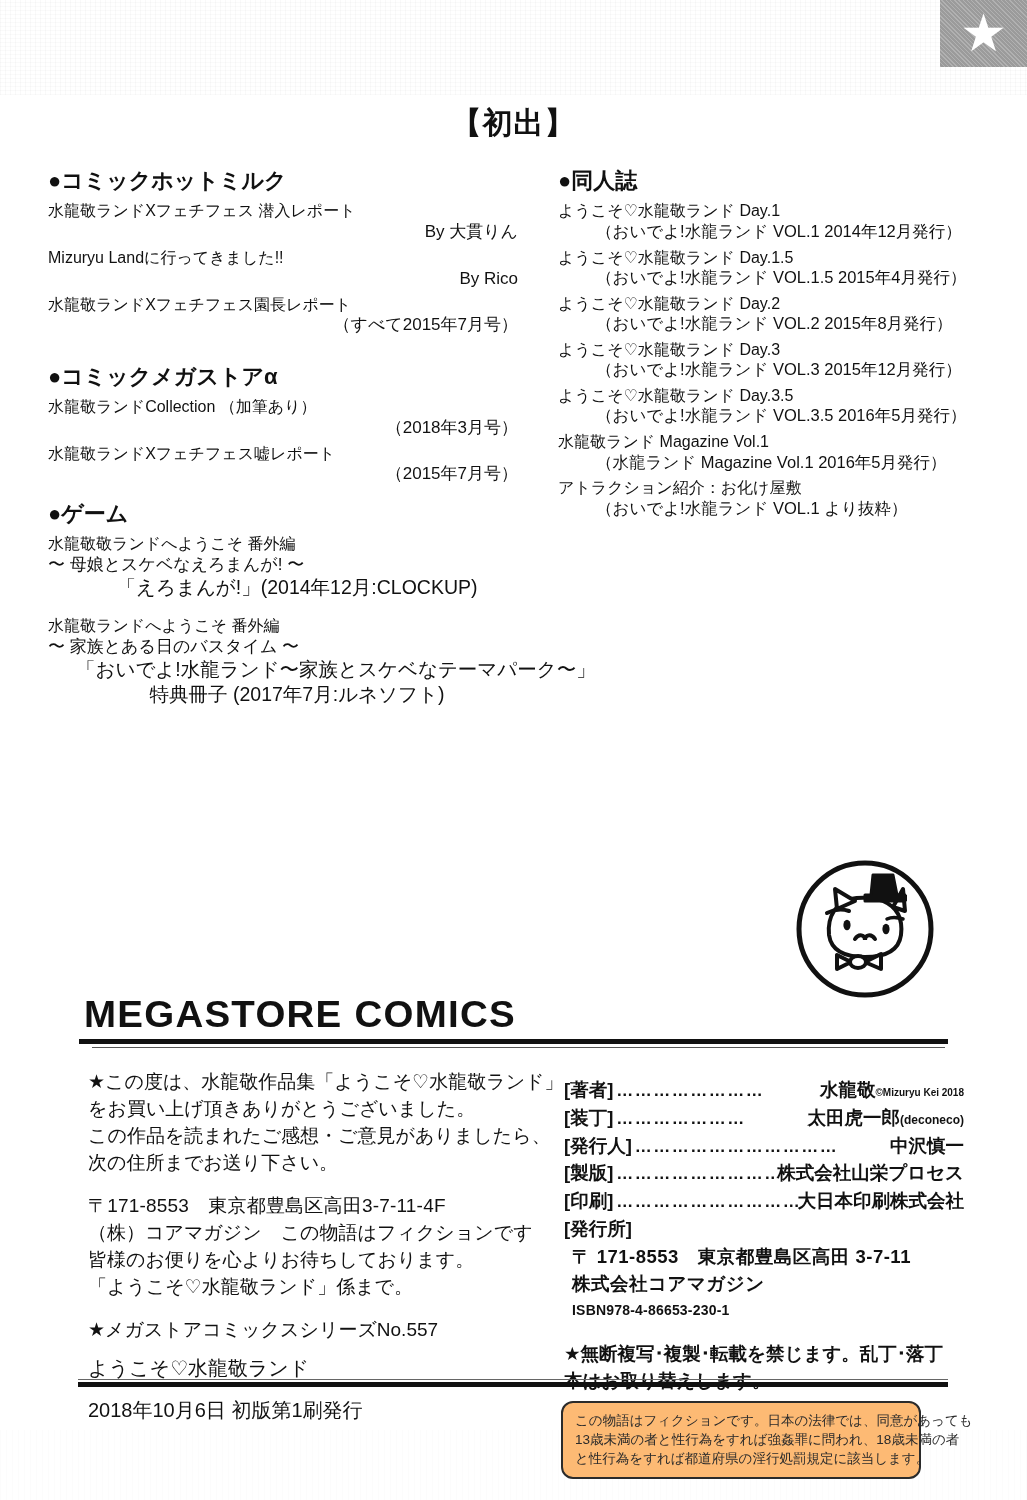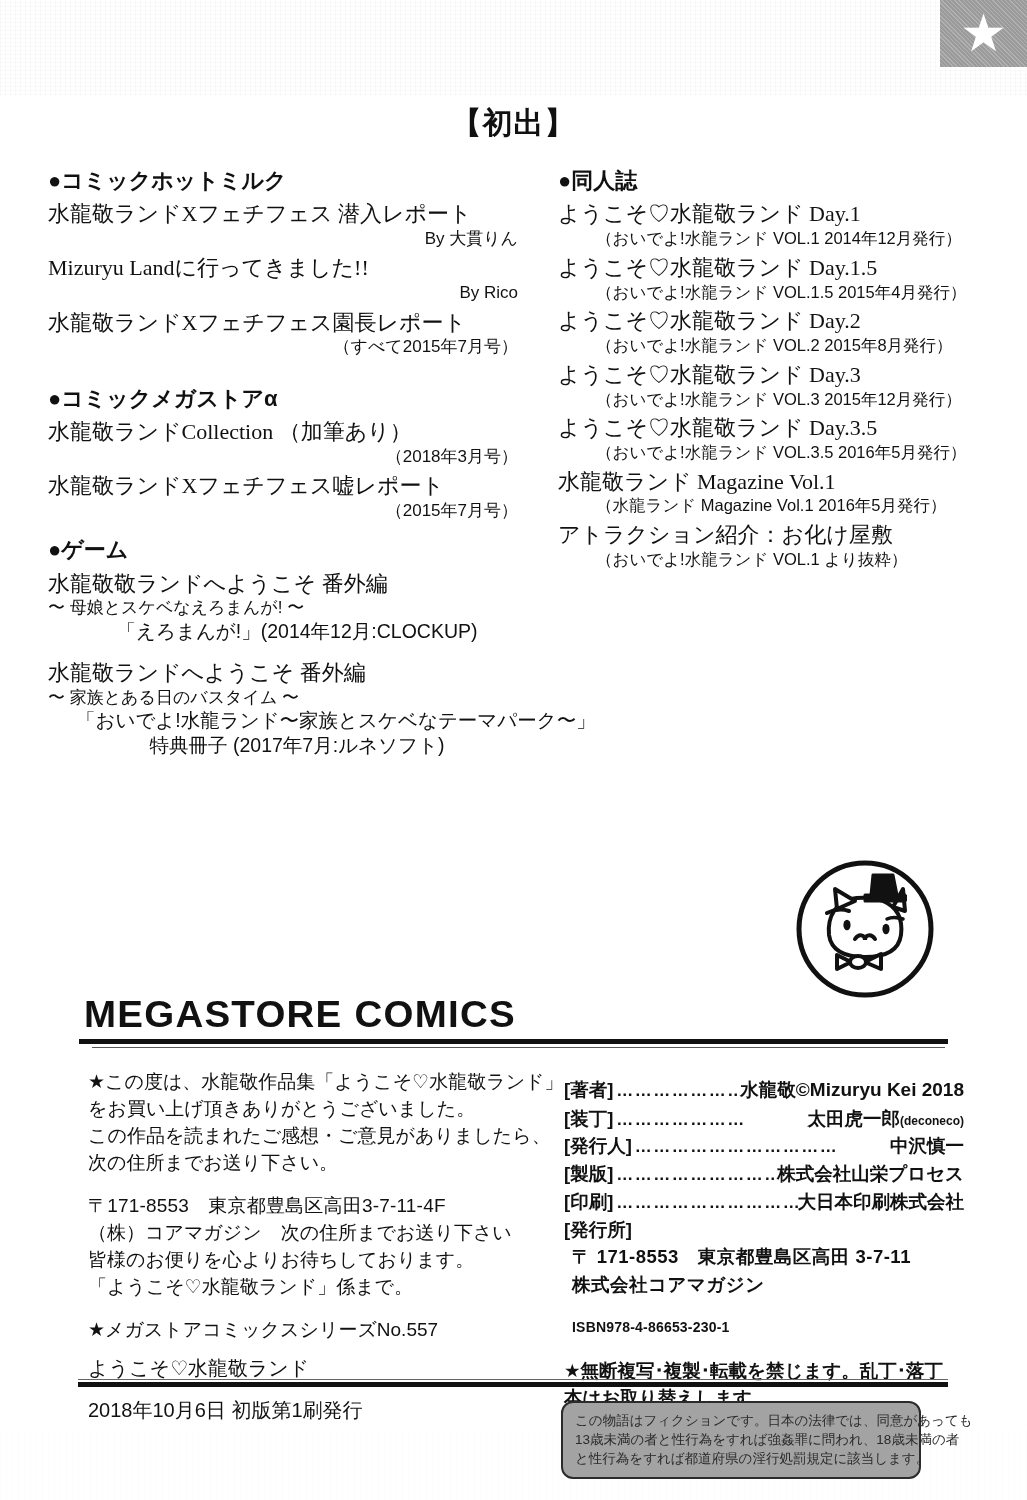--- a/index.html
+++ b/index.html
@@ -74,24 +74,23 @@
 
   .section-head {
     font-size: 22px;
     font-weight: bold;
     margin: 0 0 7px 0;
     line-height: 1.2;
   }
 
   .entry { margin: 0 0 6px 0; }
   .entry-title {
-    font-size: 22px;
+    font-size: 16px;
     line-height: 1.22;
     white-space: nowrap;
-    font-family: Liberation Serif, serif;
   }
   .entry-sub {
     font-size: 17px;
     line-height: 1.25;
     text-align: right;
     white-space: nowrap;
   }
   .entry-sub.indent { text-align: left; padding-left: 38px; font-size: 16.5px; }
   .entry-sub.center { text-align: left; }
   .entry-line-c {
@@ -166,25 +165,25 @@
   .cred-dots {
     flex: 1 1 auto;
     overflow: hidden;
     white-space: nowrap;
     font-size: 17px;
     letter-spacing: 1.5px;
     padding: 0 3px;
     color: #111;
   }
   .cred-value { flex: 0 0 auto; }
-  .cred-value .tiny { font-size: 19px; }
+  .cred-value .tiny { font-size: 10px; }
   .cred-value .sm { font-size: 12px; }
 
   #colophon-right .addr { white-space: nowrap; padding-left: 8px; letter-spacing: .5px; }
-  #colophon-right .isbn { font-size: 14px; padding-left: 8px; letter-spacing: .2px; margin-top: 18px;}
+  #colophon-right .isbn { font-size: 14px; padding-left: 8px; letter-spacing: .2px; margin-top: 2px;}
   #colophon-right .spacer { height: 20px; }
   #colophon-right .notice { white-space: nowrap; line-height: 1.45; }
 
   
   #bottom-rule {
     position: absolute;
     left: 78px; top: 1382px;
     width: 870px; height: 5px;
     background: #111;
   }
@@ -200,21 +199,21 @@
     position: absolute;
     left: 561px; top: 1401px;
     width: 360px;
     box-sizing: border-box;
     border: 2px solid #2b2b2b;
     border-radius: 12px;
     padding: 8px 10px 9px 12px;
     font-size: 13.5px;
     line-height: 1.42;
     color: #2b2b2b;
-    background: #a3a3a3;
+    background: #fdba74;
   }
   #disclaimer div { white-space: nowrap; }
 </style>
 </head>
 <body>
 
 <div id="page">
 
   <div id="scan-noise"></div>
   <div id="scan-noise2"></div>
@@ -354,21 +353,21 @@
       <div class="line">★この度は、水龍敬作品集「ようこそ♡水龍敬ランド」</div>
       <div class="line">をお買い上げ頂きありがとうございました。</div>
       <div class="line">この作品を読まれたご感想・ご意見がありましたら、</div>
       <div class="line">次の住所までお送り下さい。</div>
     </div>
 
     <div class="spacer"></div>
 
     <div class="blk">
       <div class="line mono-ish">〒171-8553　東京都豊島区高田3-7-11-4F</div>
-      <div class="line">（株）コアマガジン　次の住所までお送り下さい</div>
+      <div class="line">（株）コアマガジン　この物語はフィクションです</div>
       <div class="line">皆様のお便りを心よりお待ちしております。</div>
       <div class="line">「ようこそ♡水龍敬ランド」係まで。</div>
     </div>
 
     <div class="spacer"></div>
 
     <div class="blk">
       <div class="line">★メガストアコミックスシリーズNo.557</div>
       <div class="line big" style="margin-top:10px">ようこそ♡水龍敬ランド</div>
       <div class="line big" style="margin-top:14px">2018年10月6日 初版第1刷発行</div>

